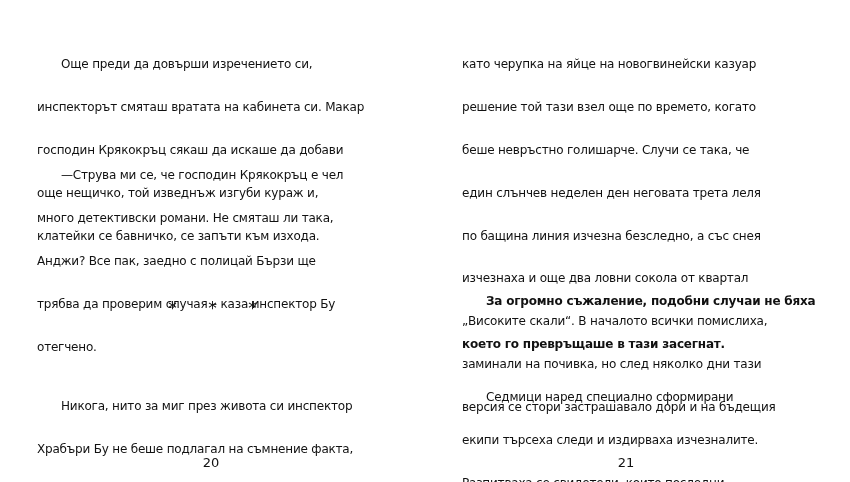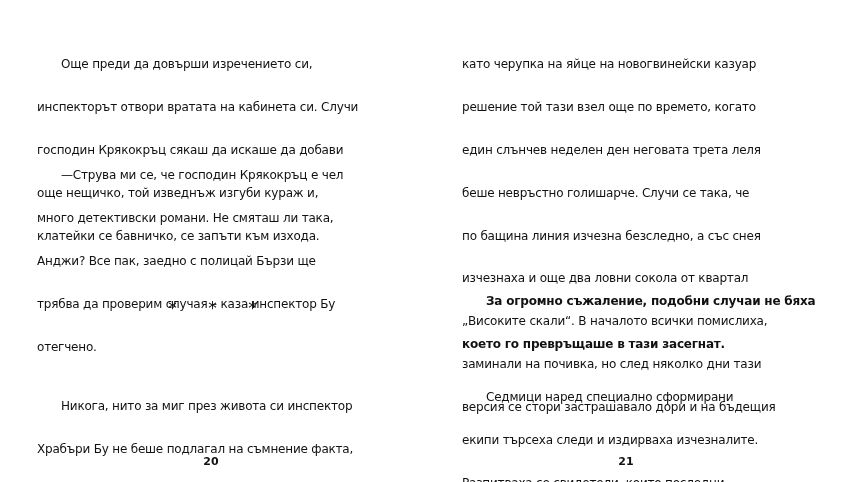--- a/index.html
+++ b/index.html
@@ -18,31 +18,31 @@
     white-space: pre-line;
   }
   .line { display: block; white-space: nowrap; }
   .indent { padding-left: 24px; }
   .stars {
     position: absolute; left: 0; width: 425px; text-align: center;
     font-size: 17px; top: 298px; letter-spacing: 0;
   }
   .stars span { display: inline-block; margin: 0 13px; }
   .folio {
-    position: absolute; top: 455px; font-size: 11px; font-weight: bold;
+    position: absolute; top: 455px; font-size: 13px; font-weight: normal;
     width: 30px; text-align: center;
   }
 </style>
 </head>
 <body>
 
 <div class="page page-left">
   <p class="para" style="left:37px; top:33px;">
     <span class="line indent">Още преди да довърши изречението си,</span>
-    <span class="line">инспекторът отвори вратата на кабинета си. Случи</span>
+    <span class="line">инспекторът смяташ вратата на кабинета си. Макар</span>
     <span class="line">господин Крякокръц сякаш да искаше да добави</span>
     <span class="line">още нещичко, той изведнъж изгуби кураж и,</span>
     <span class="line">клатейки се бавничко, се запъти към изхода.</span>
   </p>
 
   <p class="para" style="left:37px; top:144px;">
     <span class="line indent">—Струва ми се, че господин Крякокръц е чел</span>
     <span class="line">много детективски романи. Не смяташ ли така,</span>
     <span class="line">Анджи? Все пак, заедно с полицай Бързи ще</span>
     <span class="line">трябва да проверим случая – каза инспектор Бу</span>
@@ -61,22 +61,22 @@
     
   </p>
 
   <div class="folio" style="left:196px;">20</div>
 </div>
 
 <div class="page page-right">
   <p class="para" style="left:37px; top:33px;">
     <span class="line">като черупка на яйце на новогвинейски казуар</span>
     <span class="line">решение той тази взел още по времето, когато</span>
+    <span class="line">беше невръстно голишарче. Случи се така, че</span>
     <span class="line">един слънчев неделен ден неговата трета леля</span>
-    <span class="line">беше невръстно голишарче. Случи се така, че</span>
     <span class="line">по бащина линия изчезна безследно, а със снея</span>
     <span class="line">изчезнаха и още два ловни сокола от квартал</span>
     <span class="line">„Високите скали“. В началото всички помислиха,</span>
     <span class="line">заминали на почивка, но след няколко дни тази</span>
     <span class="line">версия се стори застрашавало дори и на бъдещия</span>
     
   </p>
 
   <p class="para" style="left:37px; top:270px;font-weight:bold;">
     <span class="line indent">За огромно съжаление, подобни случаи не бяха</span>

